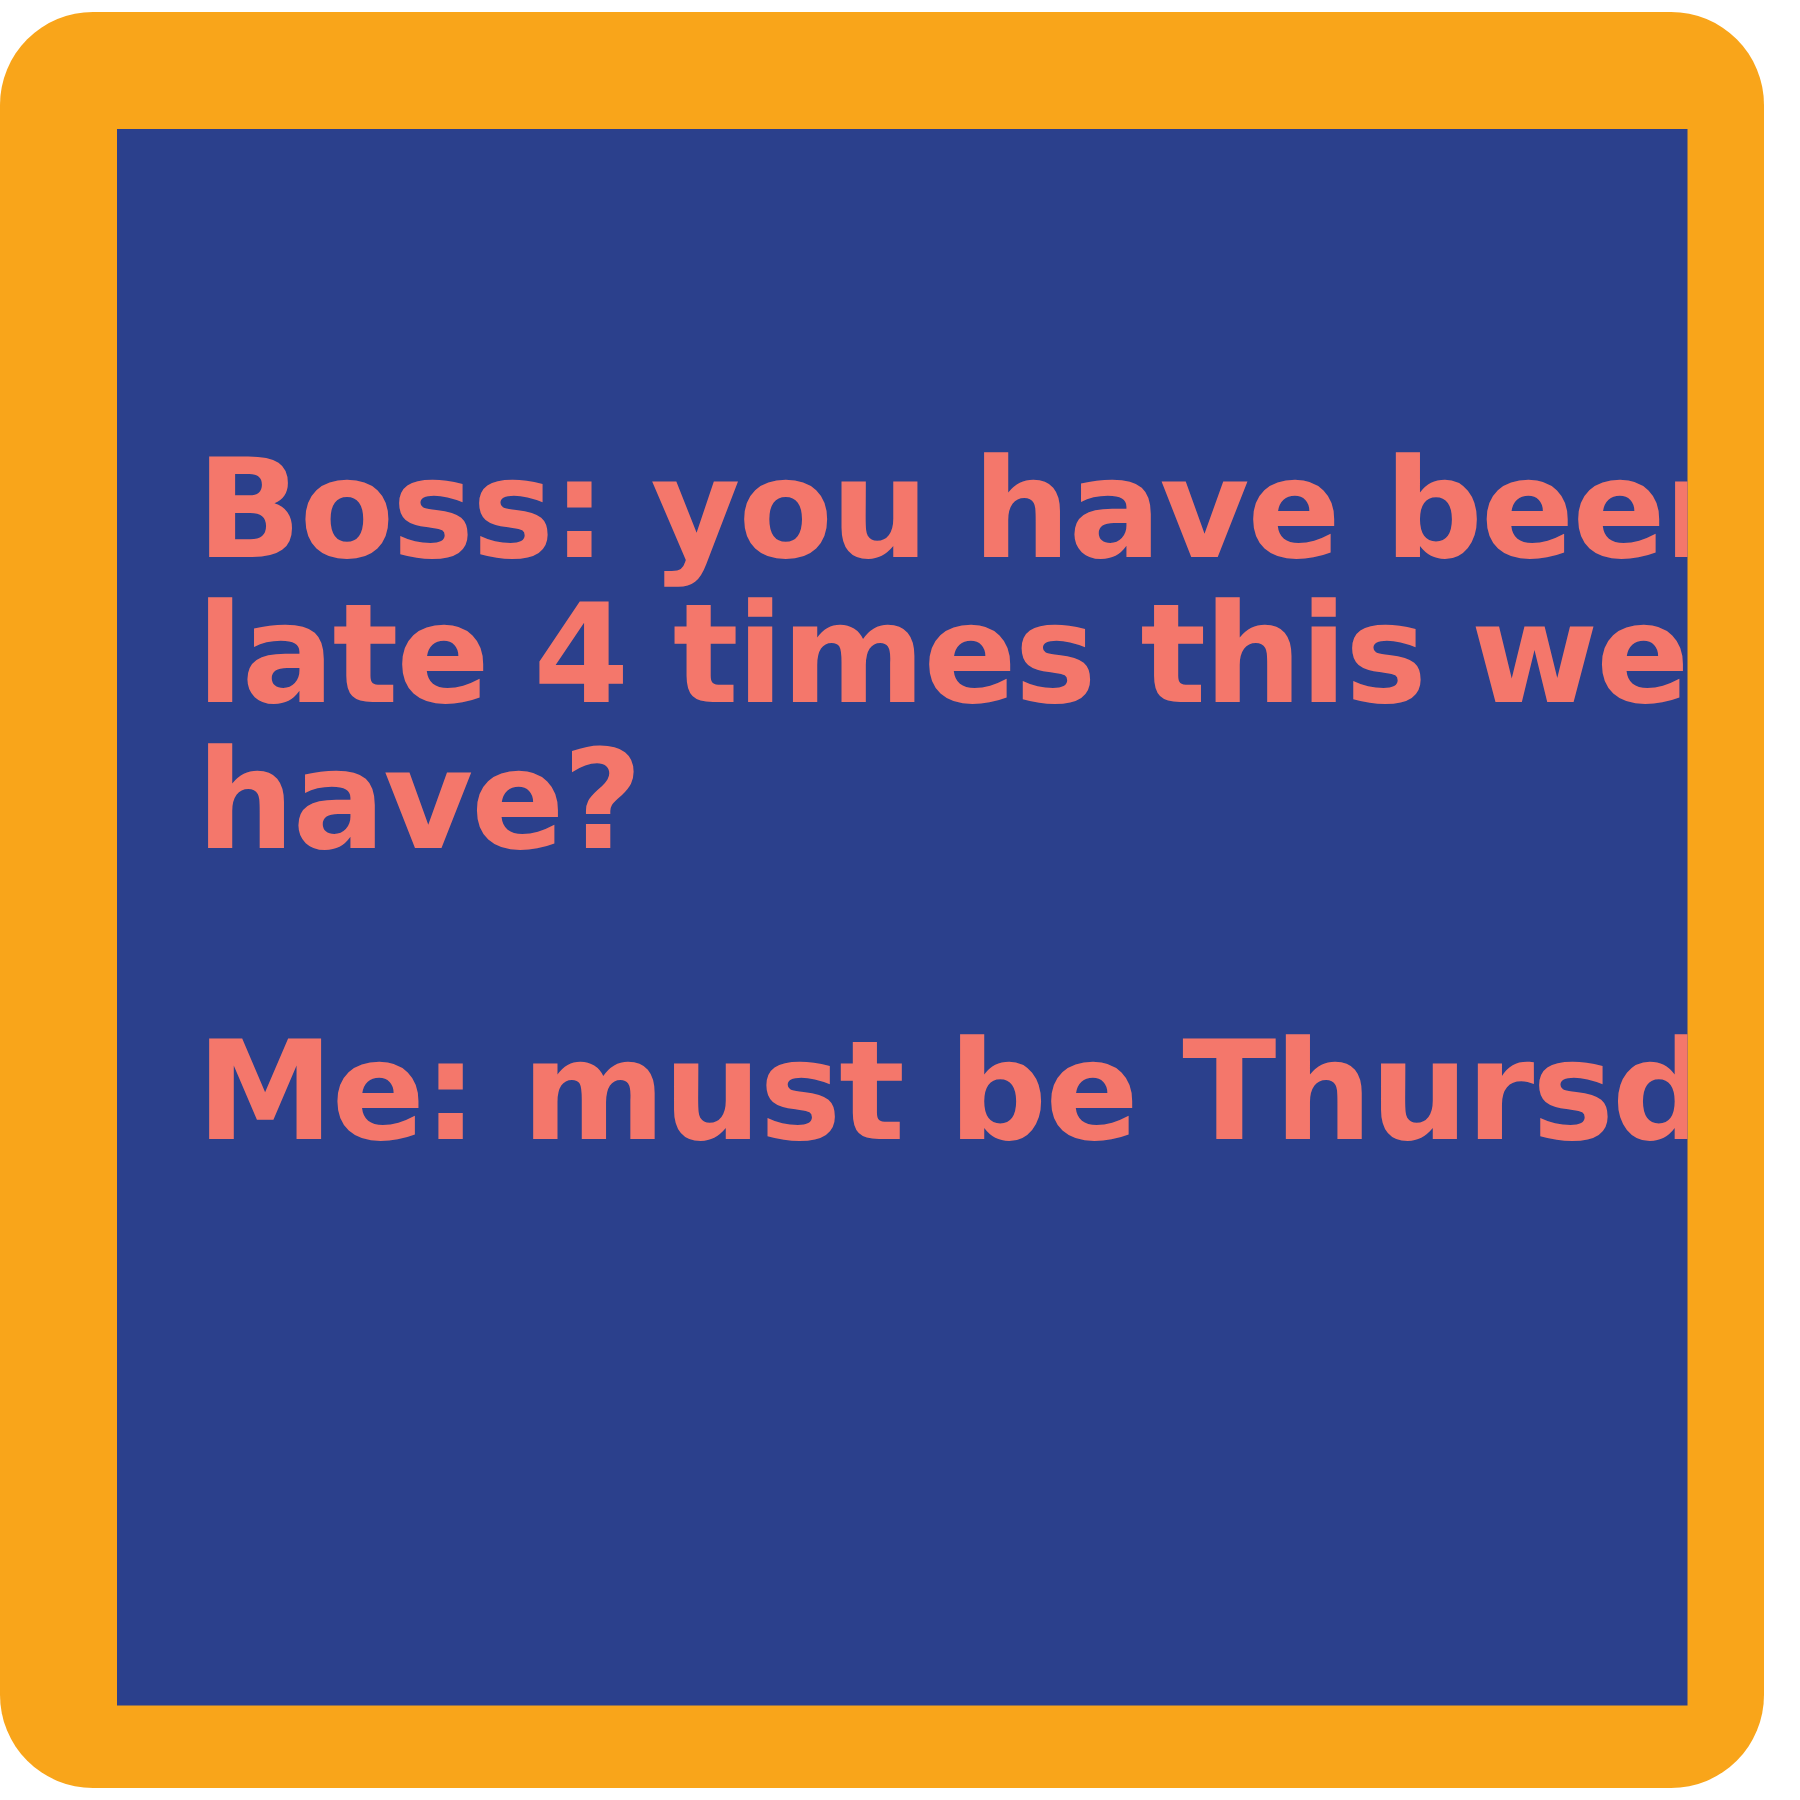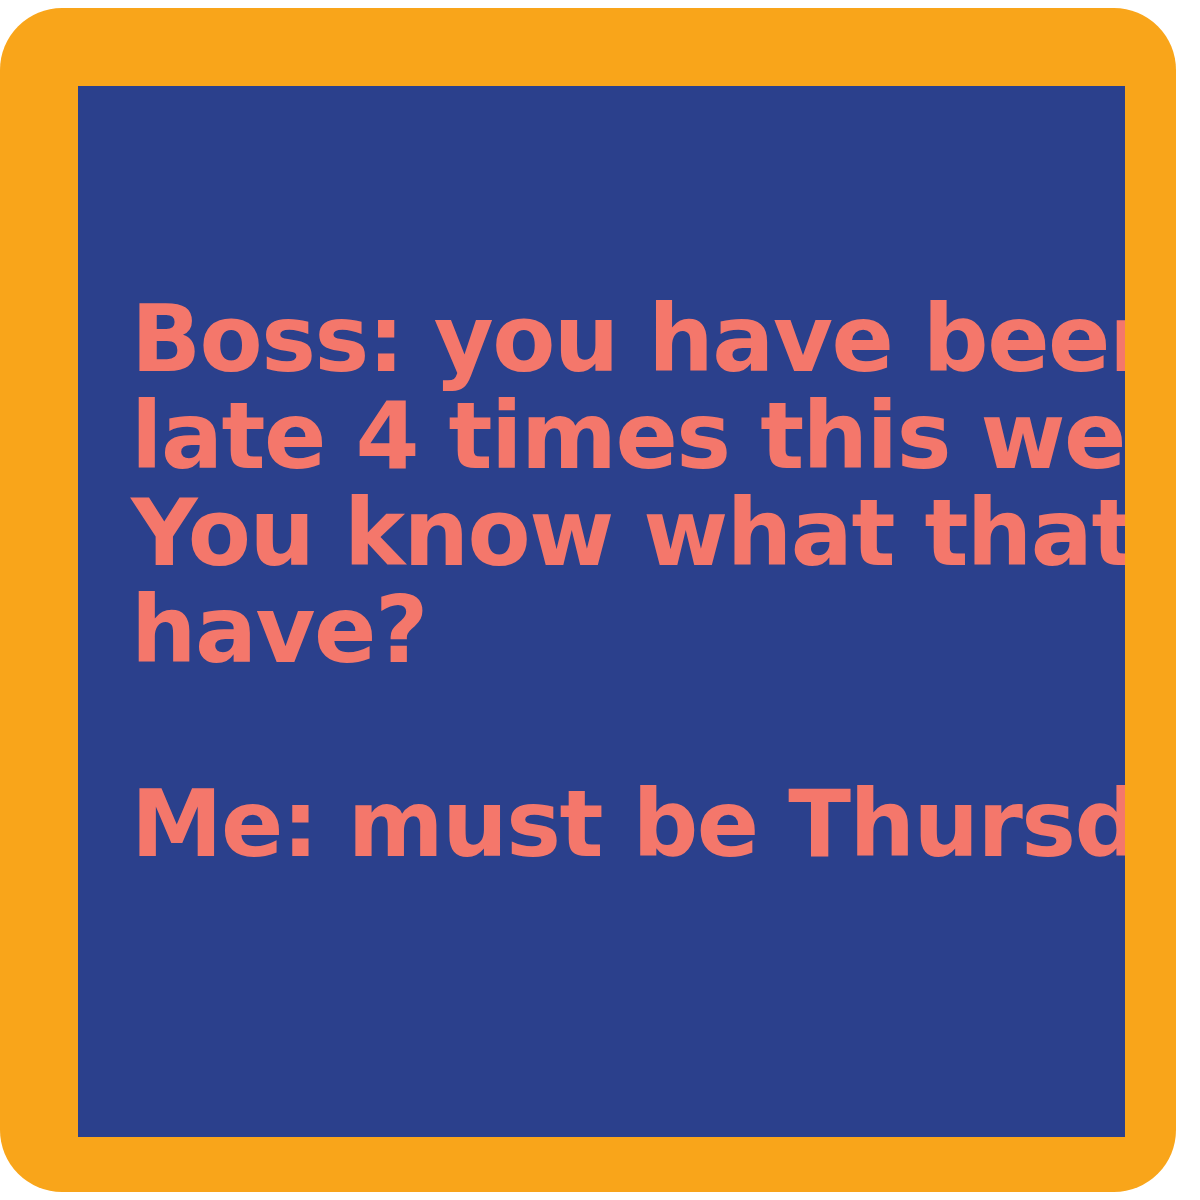--- a/index.html
+++ b/index.html
@@ -76,21 +76,20 @@
 
 <div id="card-canvas">
 
   <div id="orange-frame">
 
     <div id="blue-panel">
 
       <div id="meme-text-block">
         <span class="meme-line">Boss: you have been</span>
         <span class="meme-line">late 4 times this week.</span>
-        <span class="meme-line">You know what that</span>
         <span class="meme-line">have?</span>
         <span class="meme-line blank-line"> </span>
         <span class="meme-line">Me: must be Thursday</span>
       </div>
 
     </div>
 
   </div>
 
 </div>

